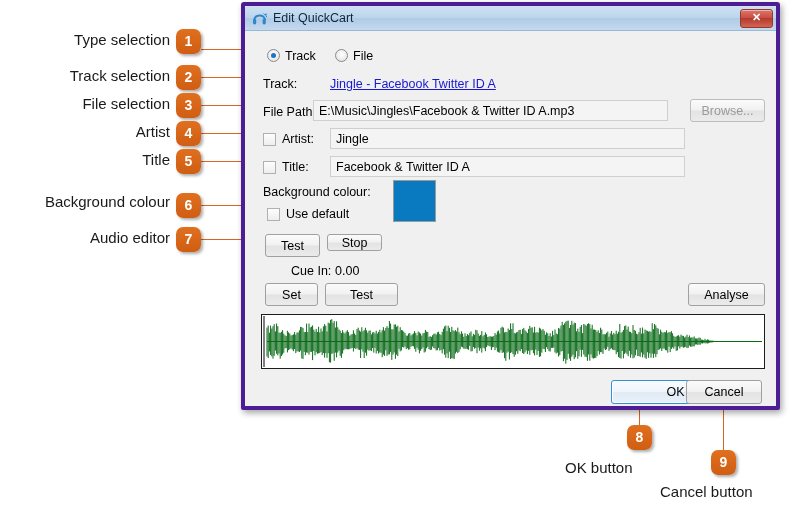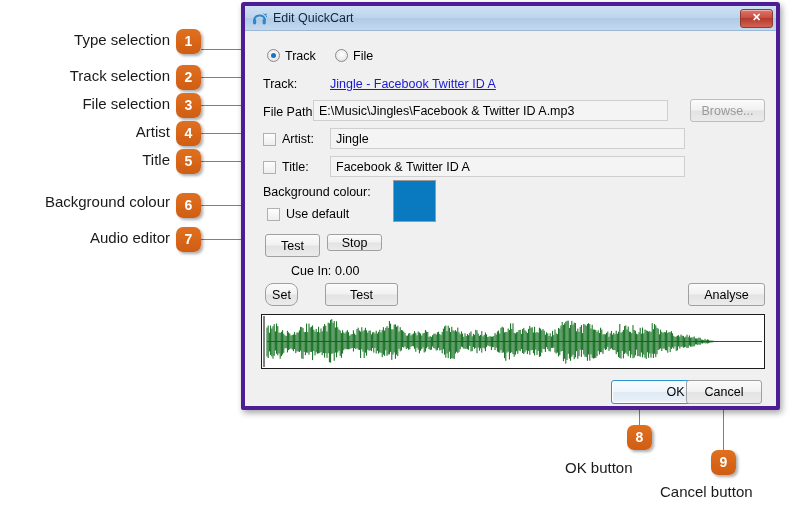--- a/index.html
+++ b/index.html
@@ -271,21 +271,21 @@
     <span class="abs cbox" style="left:22px; top:177px;"></span>
     <div class="abs fld-label" style="left:41px; top:176px;">Use default</div>
     <div class="swatch" style="left:148px; top:149px; width:43px; height:42px;"></div>
 
     <div class="btn" style="left:20px; top:203px; width:55px; height:23px;">Test</div>
     <div class="btn" style="left:82px; top:203px; width:55px; height:17px;">Stop</div>
 
     <div class="abs fld-label" style="left:20px; top:233px;margin-left:26px;">Cue In:</div>
     <div class="abs fld-label" style="left:90px; top:233px;">0.00</div>
 
-    <div class="btn" style="left:20px; top:252px; width:33px; height:23px;border-radius:8px;">Set</div>
+    <div class="btn" style="left:20px; top:252px; width:53px; height:23px;">Set</div>
     <div class="btn" style="left:80px; top:252px; width:73px; height:23px;">Test</div>
     <div class="btn" style="left:443px; top:252px; width:77px; height:23px;">Analyse</div>
 
     <div class="wave-box" style="left:16px; top:283px; width:504px; height:55px;">
       <svg width="502" height="53" viewBox="0 0 502 53" preserveAspectRatio="none">
         <rect x="0" y="0" width="502" height="53" fill="#ffffff"></rect>
         <line x1="2" y1="1" x2="2" y2="52" stroke="#000000" stroke-width="1"></line>
         <line x1="5" y1="26.5" x2="500" y2="26.5" stroke="#0a6b18" stroke-width="1"></line>
         <g stroke="#0a6b18" stroke-width="1" id="wf">
             <line x1="5.0" y1="12.6" x2="5.0" y2="41.5"></line>

